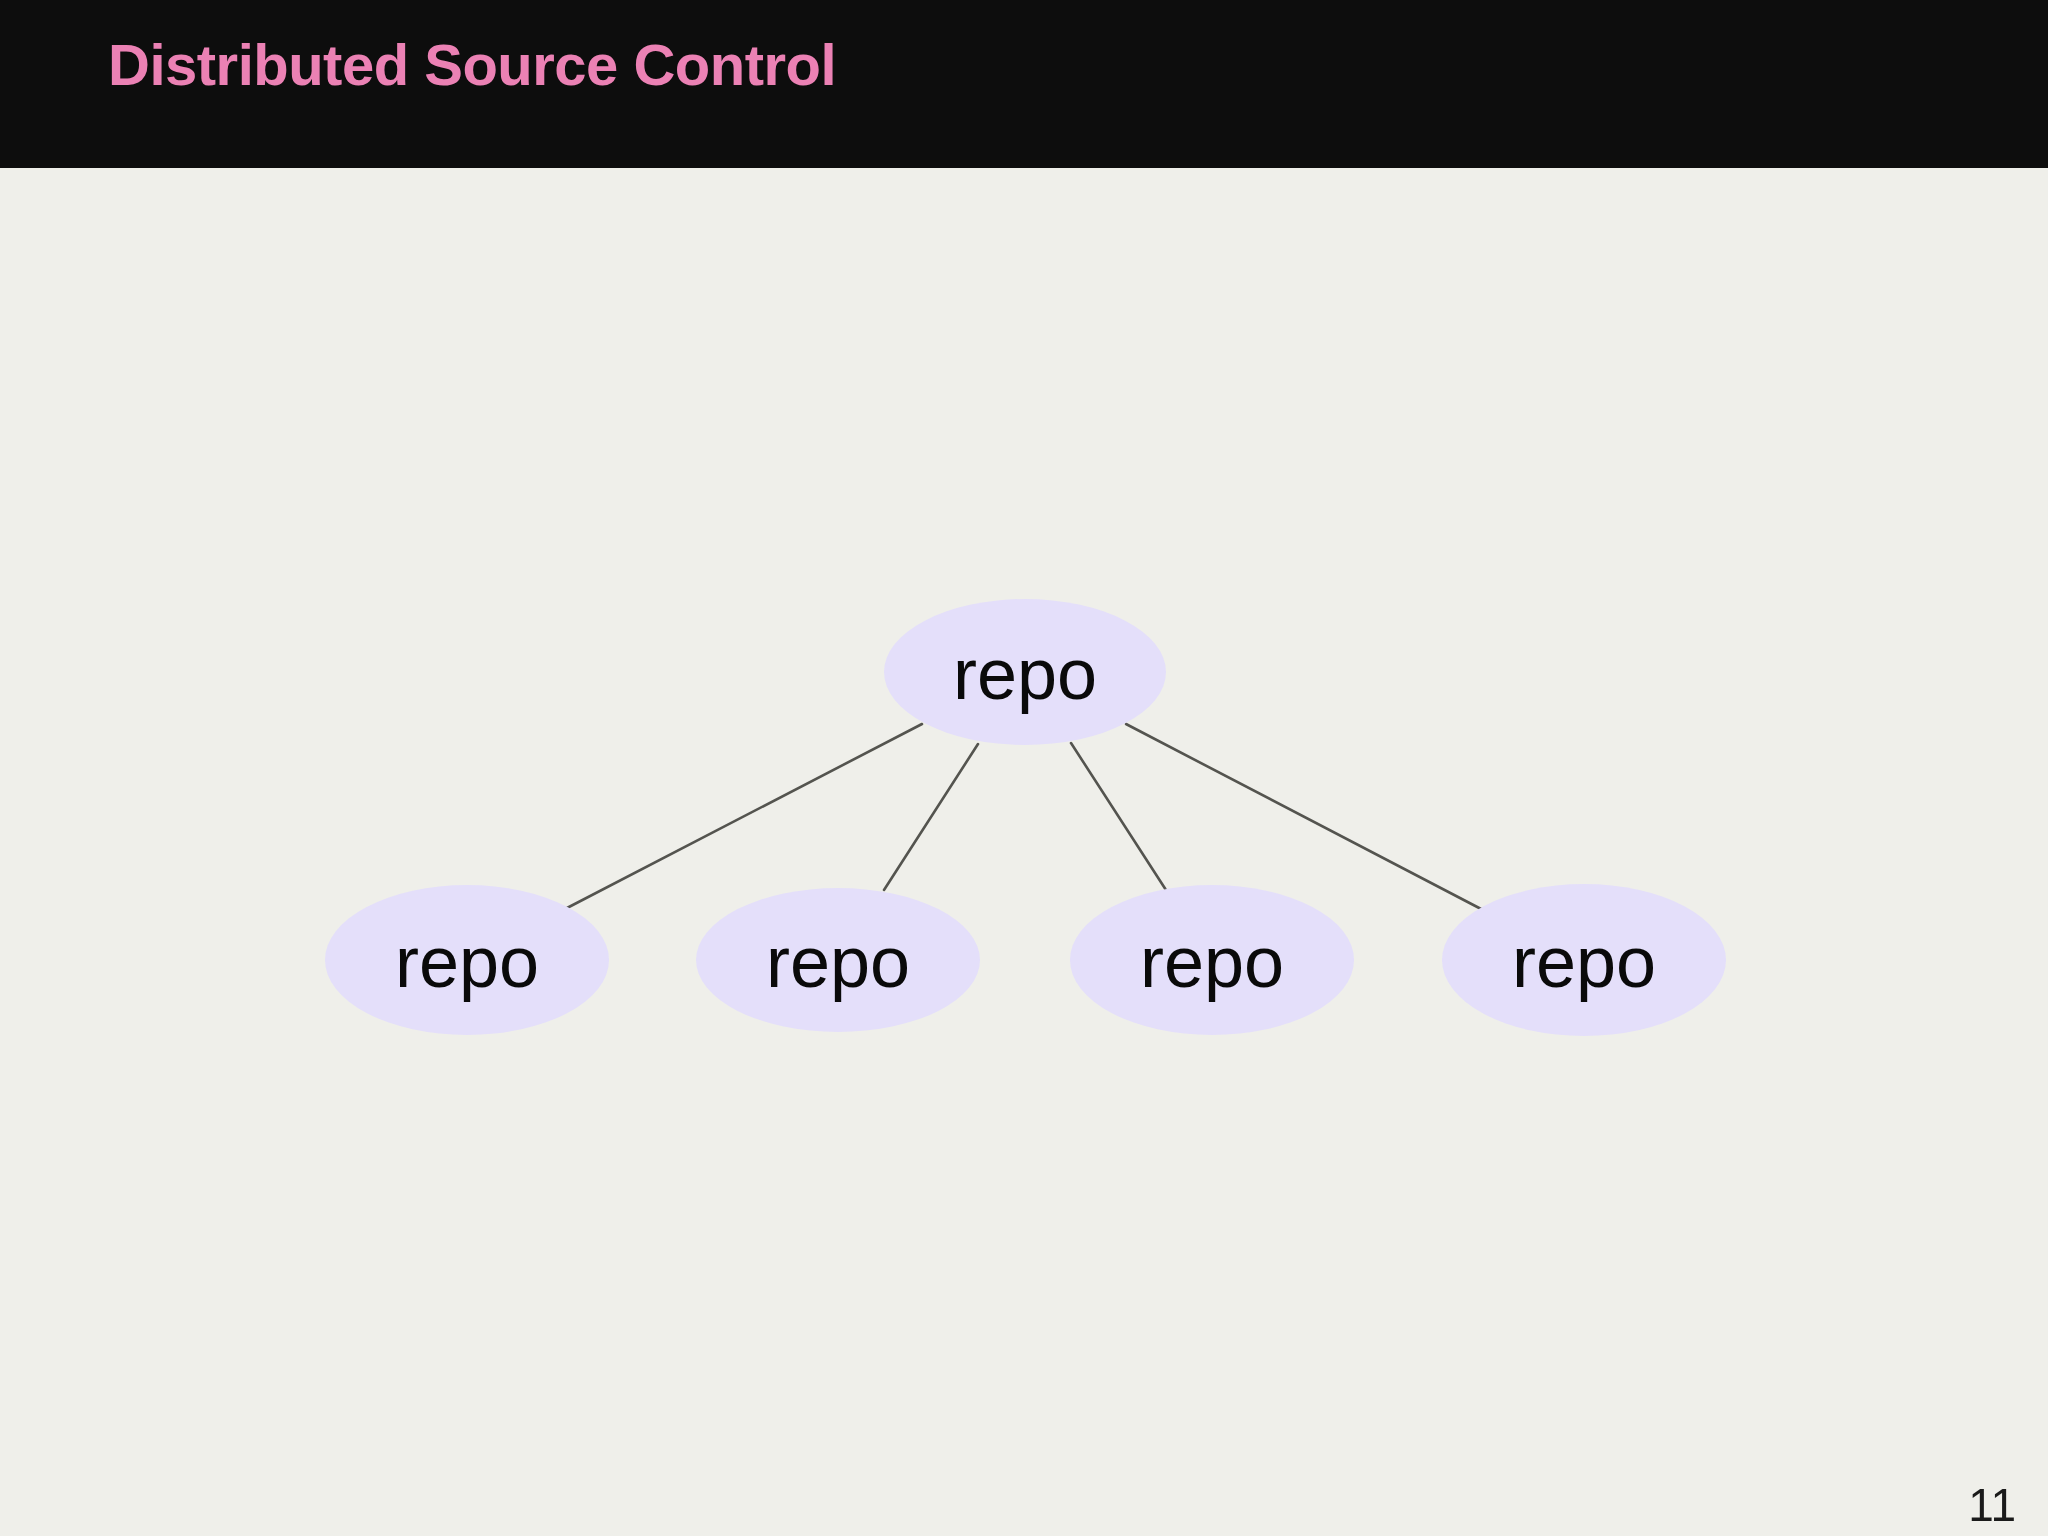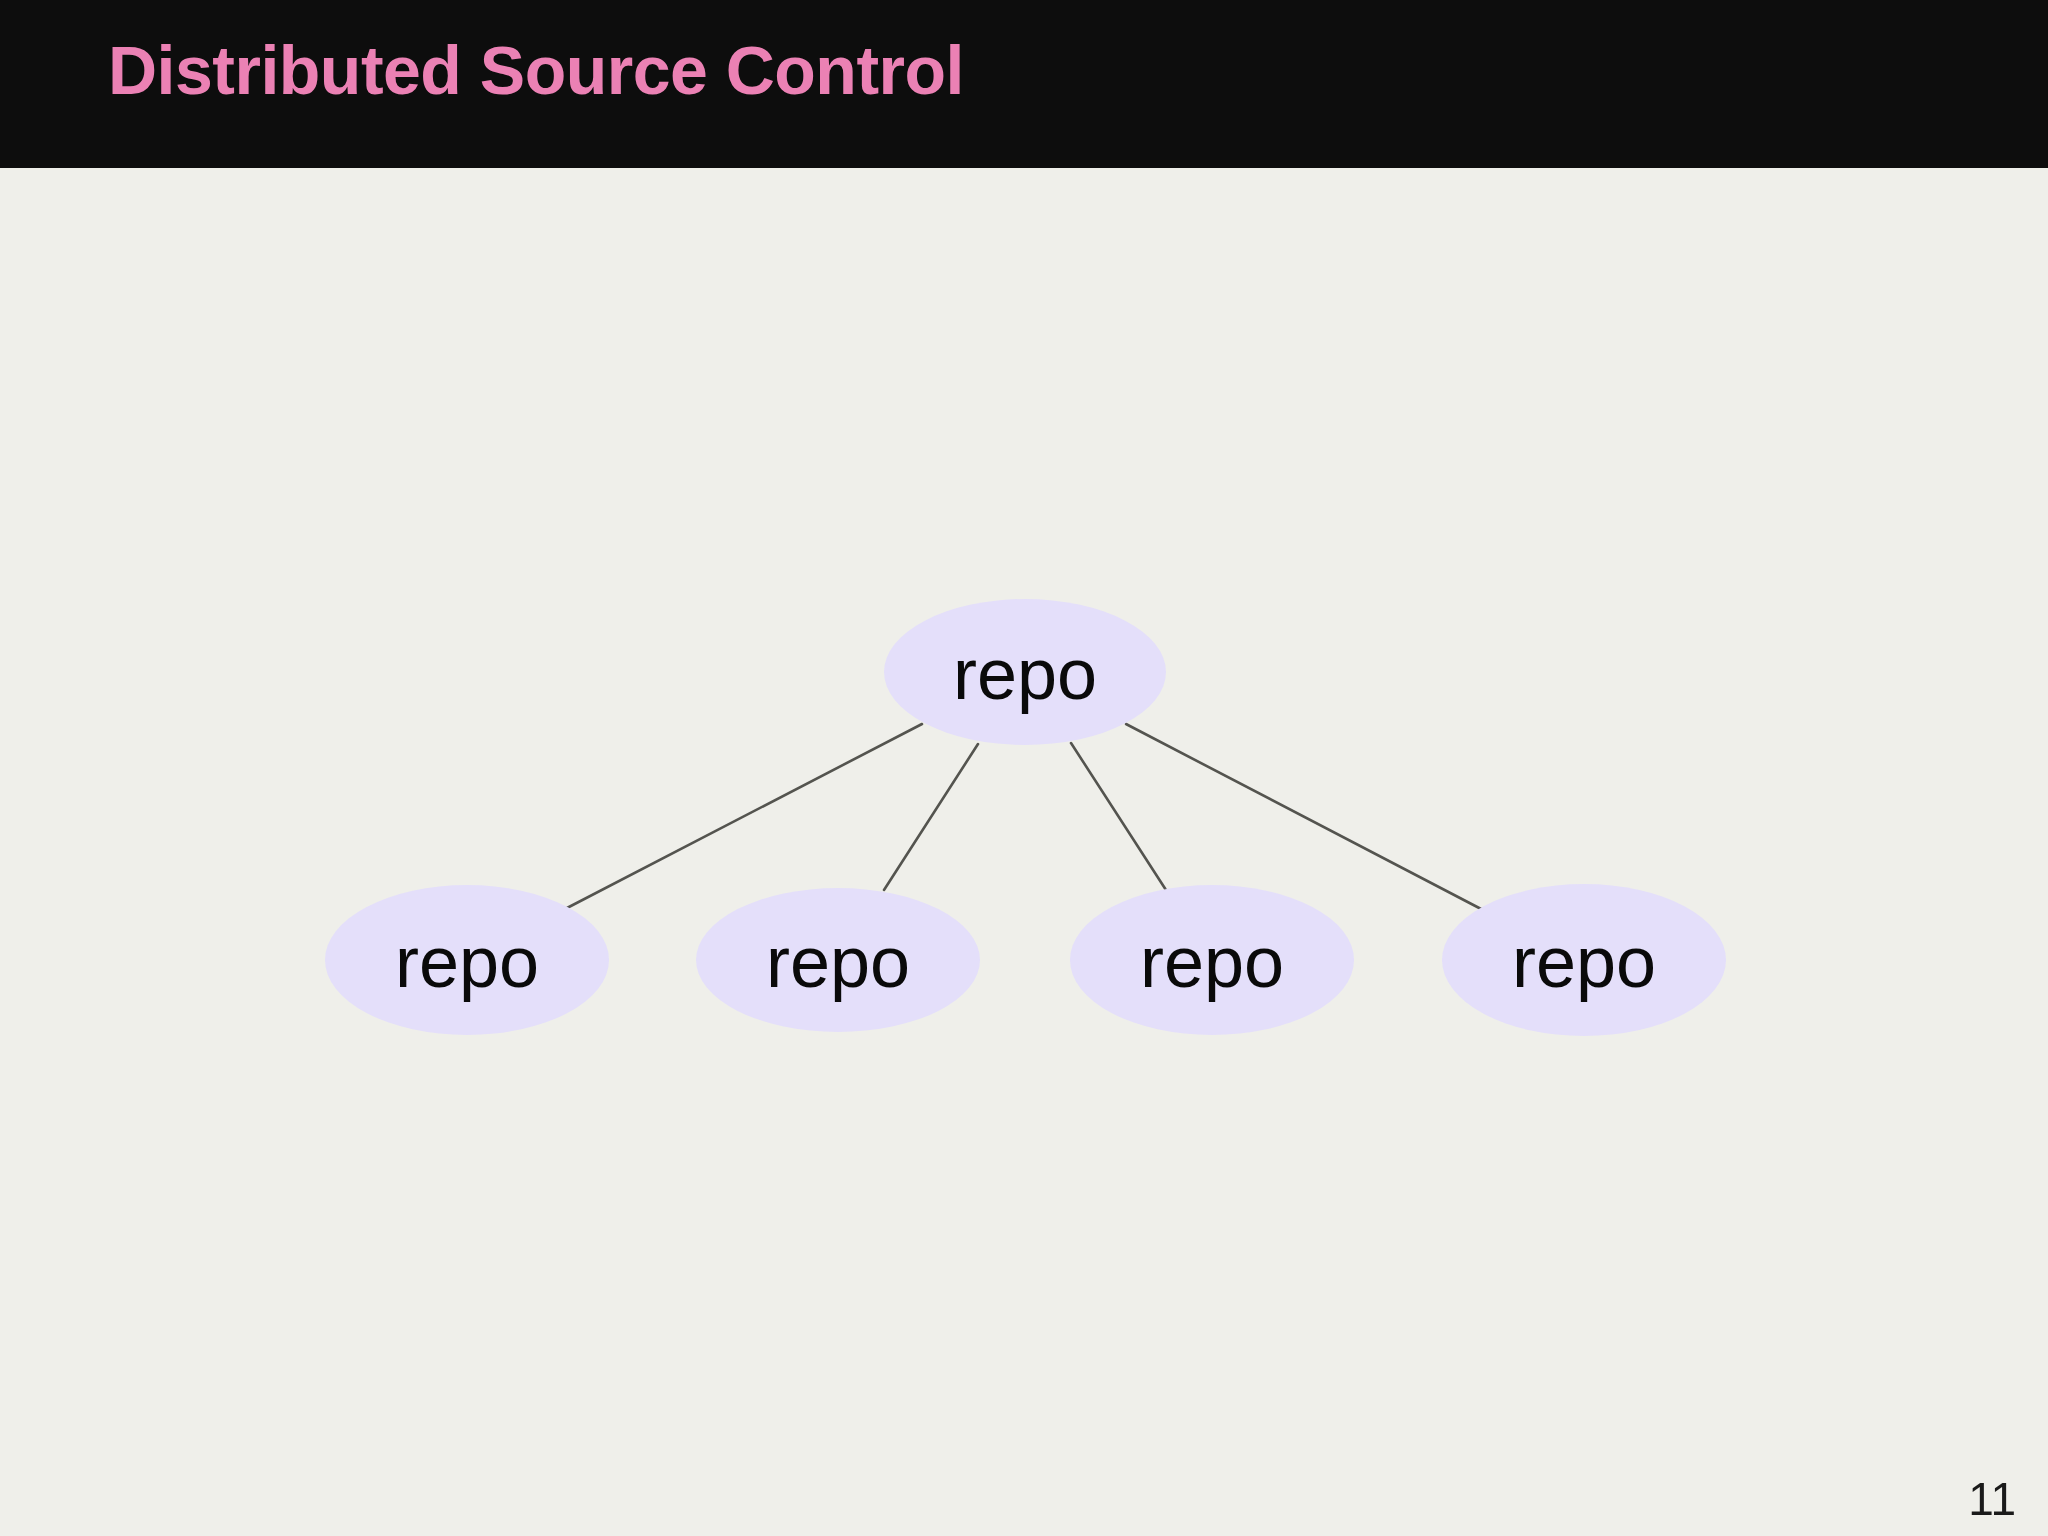--- a/index.html
+++ b/index.html
@@ -29,21 +29,21 @@
     left: 0;
     top: 0;
     width: 2048px;
     height: 168px;
     background: #0D0D0D;
   }
   #slide-title {
     position: absolute;
     left: 108px;
     top: 36px;
-    font-size: 68px;
+    font-size: 58px;
     font-weight: bold;
     color: #EB81B4;
     letter-spacing: -0.5px;
     line-height: 1.0;
     white-space: nowrap;
     font-family: "Liberation Sans", sans-serif;
   }
   
   #diagram {
     position: absolute;
@@ -75,21 +75,21 @@
   .edge-line {
     stroke: #54544F;
     stroke-width: 2.6;
     fill: none;
     stroke-linecap: round;
   }
   
   #page-number {
     position: absolute;
     right: 32px;
-    bottom: 14px;
+    bottom: 8px;
     font-size: 46px;
     color: #1A1A1A;
     font-family: "Liberation Sans", sans-serif;
     line-height: 1;
   }
 </style>
 </head>
 <body>
 
 <div id="slide">

